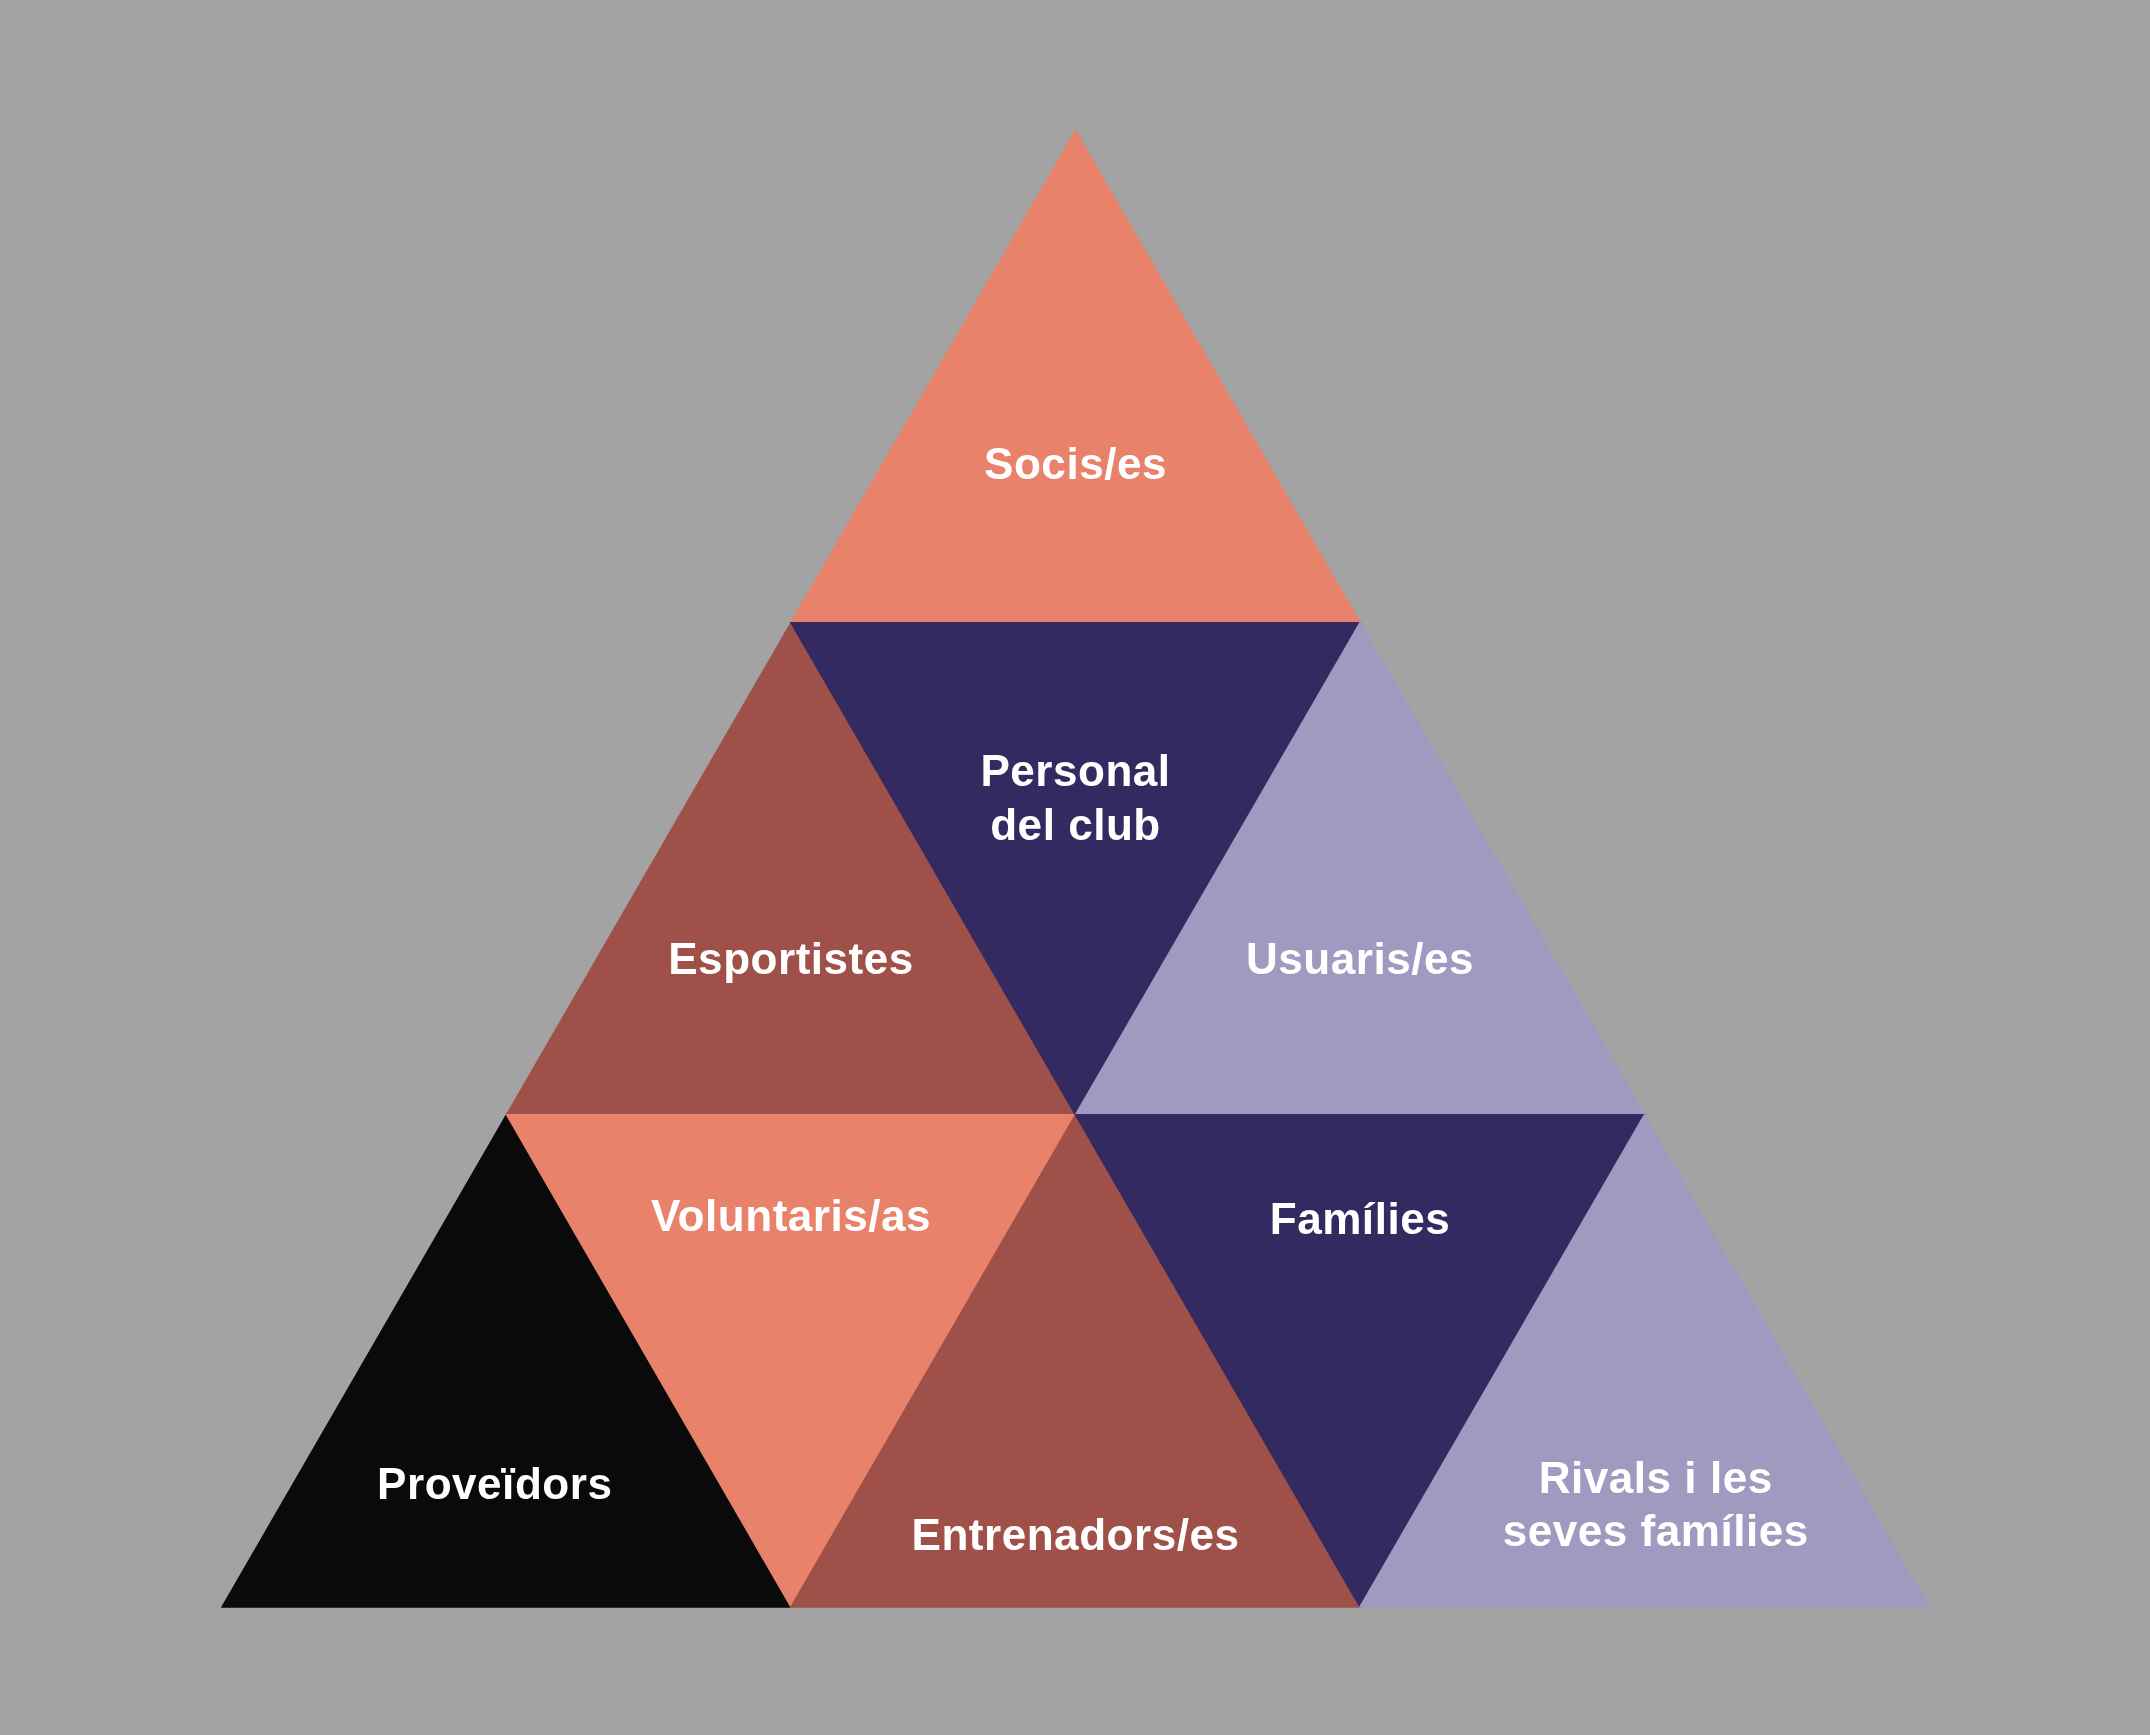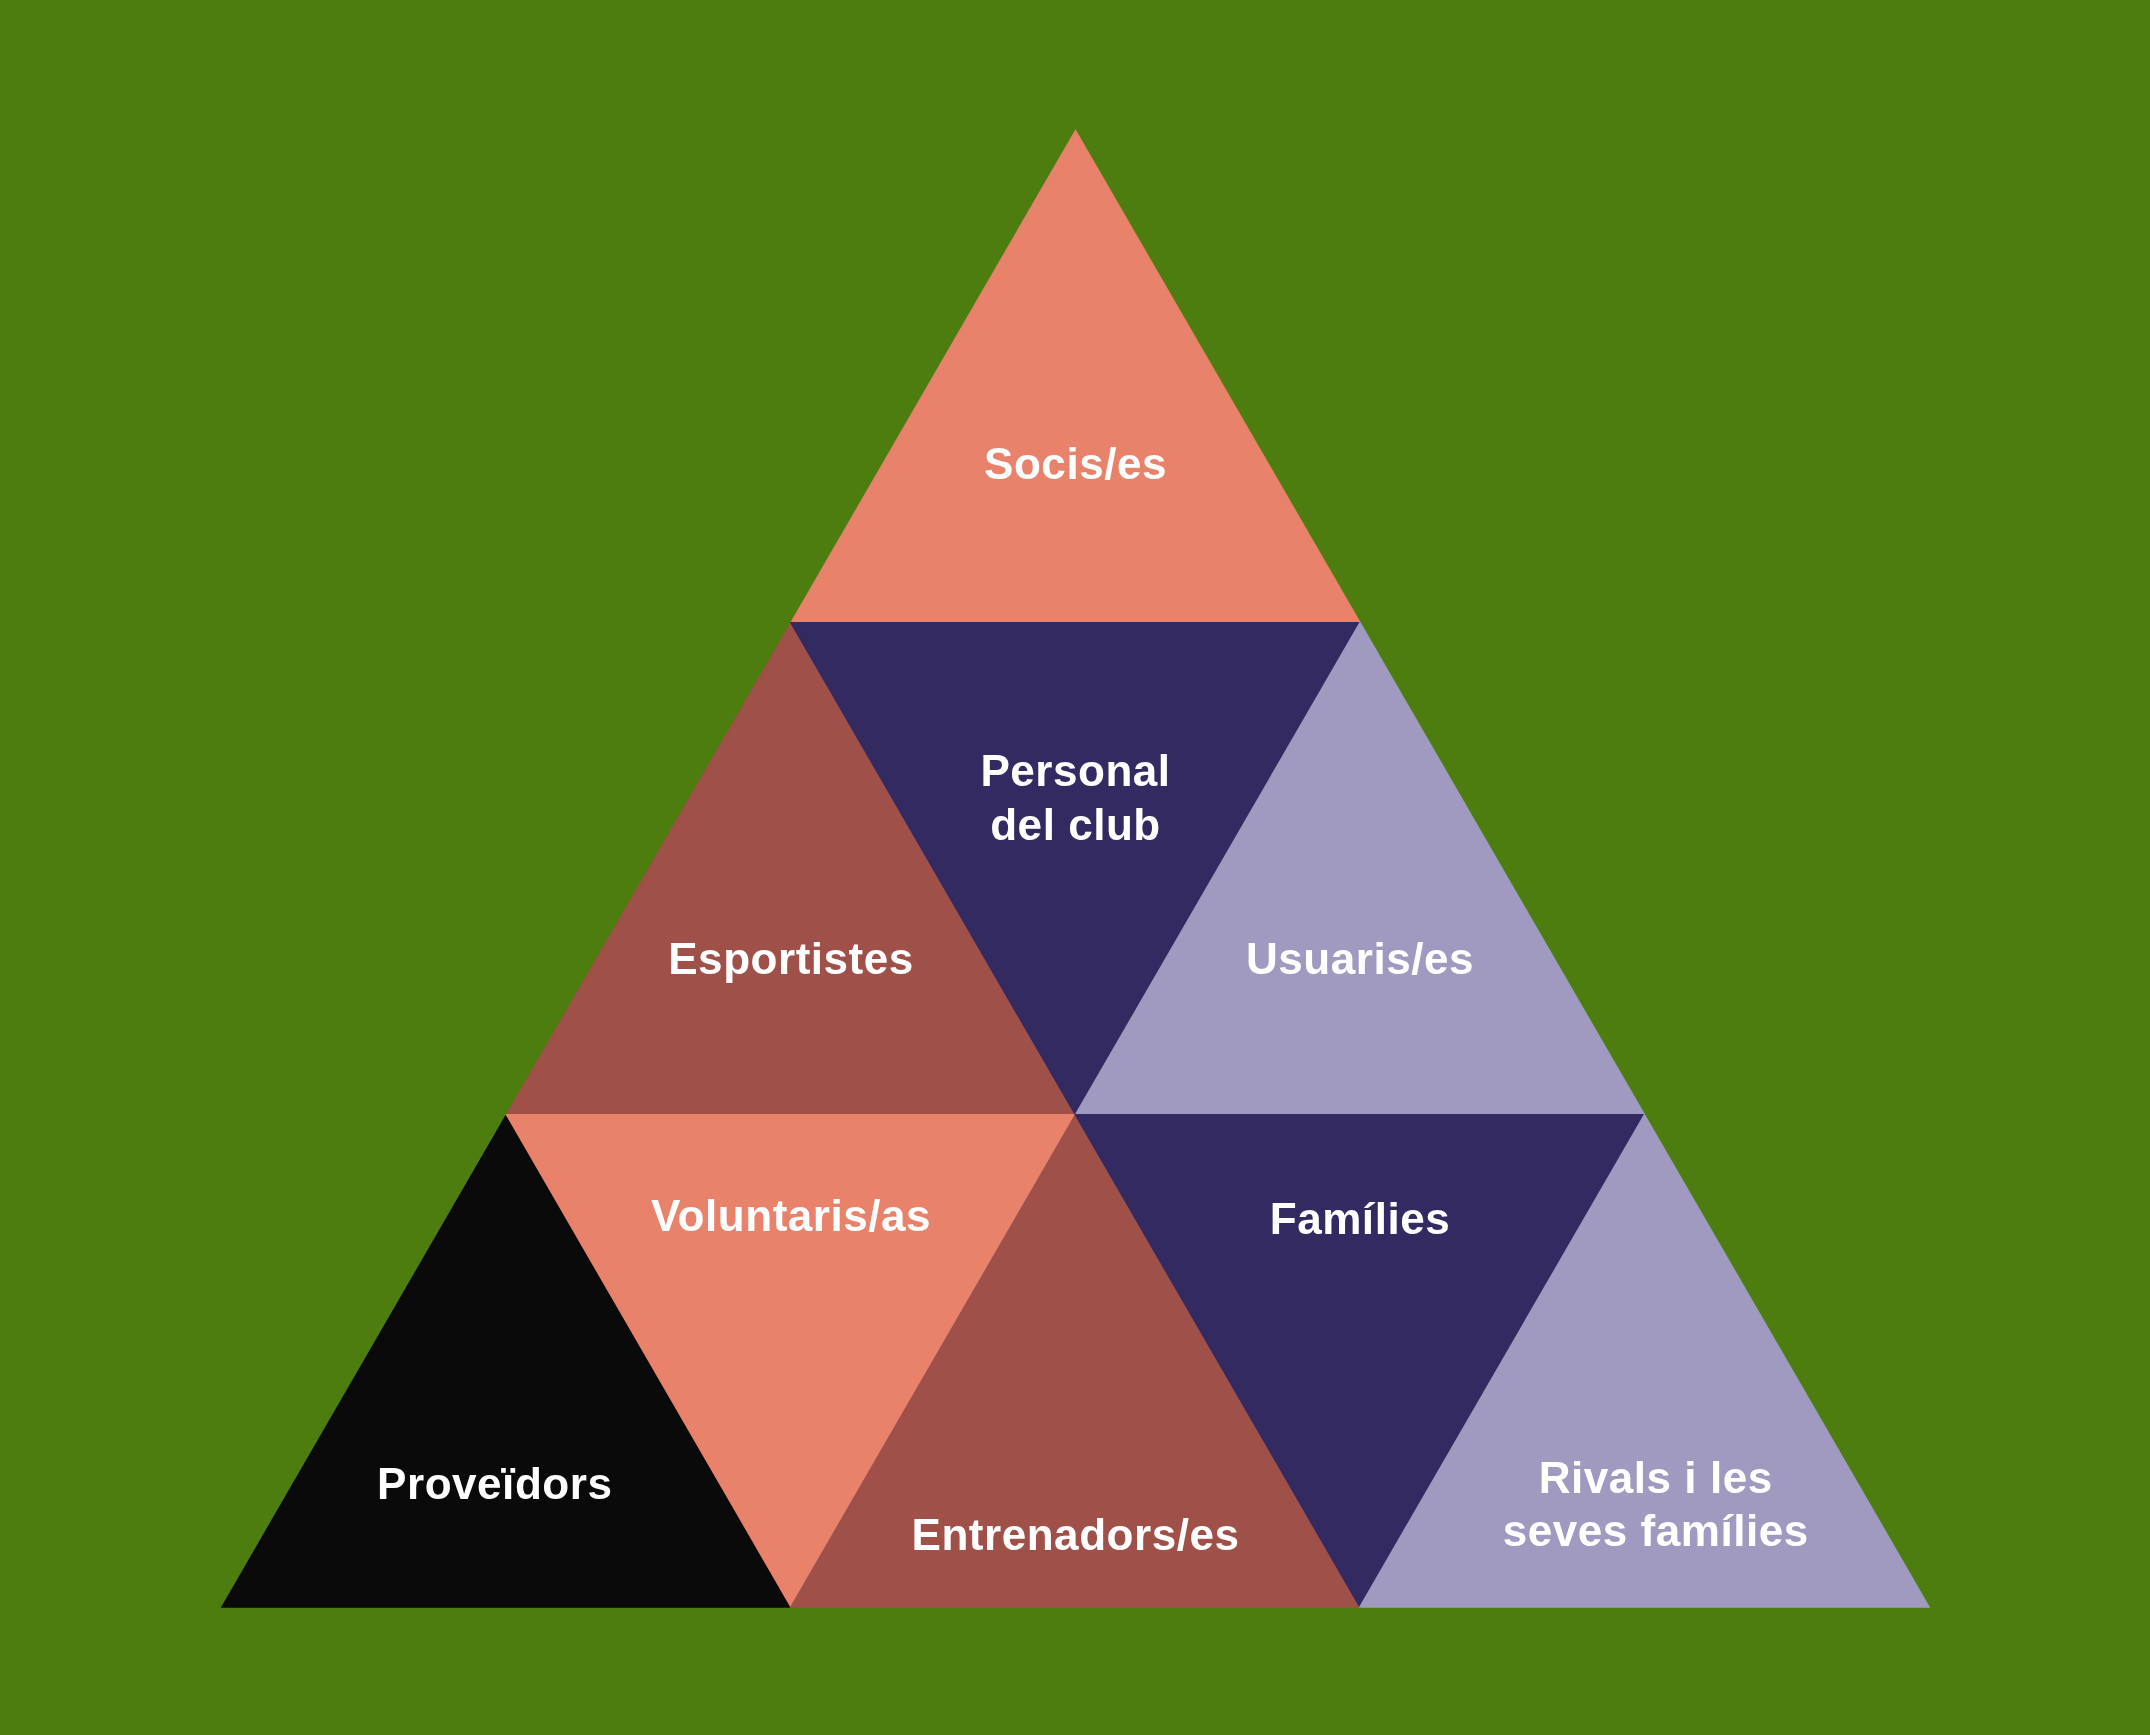--- a/index.html
+++ b/index.html
@@ -4,21 +4,21 @@
 <style>
   html, body {
     margin: 0;
     padding: 0;
     background: #ffffff;
   }
   .stage {
     position: relative;
     width: 2151px;
     height: 1735px;
-    background: #4d7c0f;
+    background: #a3a3a3;
     overflow: hidden;
   }
   svg { display: block; }
   .cell-label {
     font-family: "Liberation Sans", sans-serif;
     font-weight: 700;
     font-size: 86px;
     fill: #ffffff;
     text-anchor: middle;
     letter-spacing: 1px;

